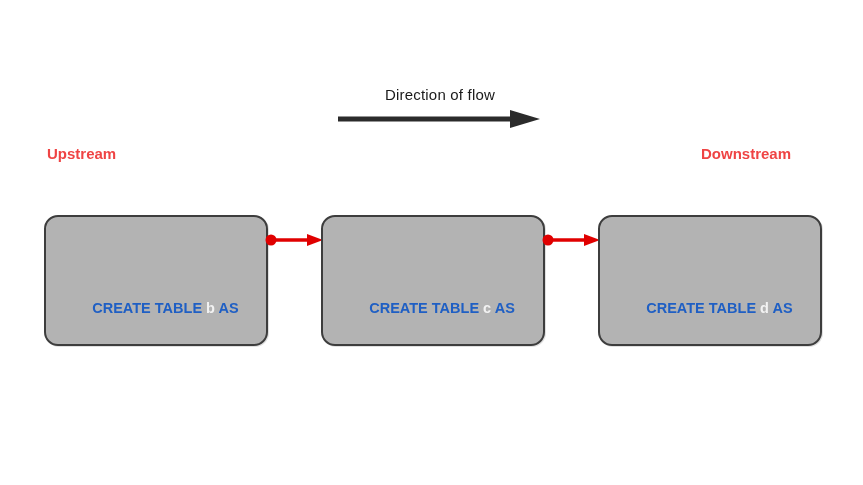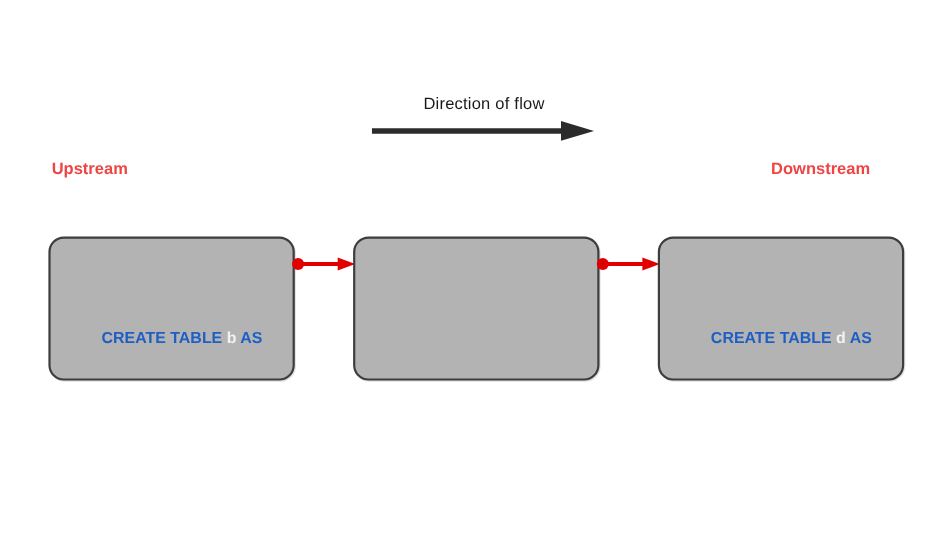--- a/index.html
+++ b/index.html
@@ -142,20 +142,23 @@
     <svg width="58" height="20" viewBox="0 0 58 20" xmlns="http://www.w3.org/2000/svg">
       <circle cx="6" cy="10" r="5.5" fill="#e00000"></circle>
       <line x1="6" y1="10" x2="44" y2="10" stroke="#e00000" stroke-width="3.5"></line>
       <polygon points="42,4 58,10 42,16" fill="#e00000"></polygon>
     </svg>
   </div>
 
   <div class="sql-box box-2">
     <div class="sql-code">
       <span class="sql-line">
+        <span class="kw">CREATE TABLE</span><span> </span><span class="tbl">c</span><span> </span><span class="kw">AS</span>
+      </span>
+      <span class="sql-line">
         
       </span>
       
       
       
       
     </div>
   </div>
 
   <div class="connector c2">

